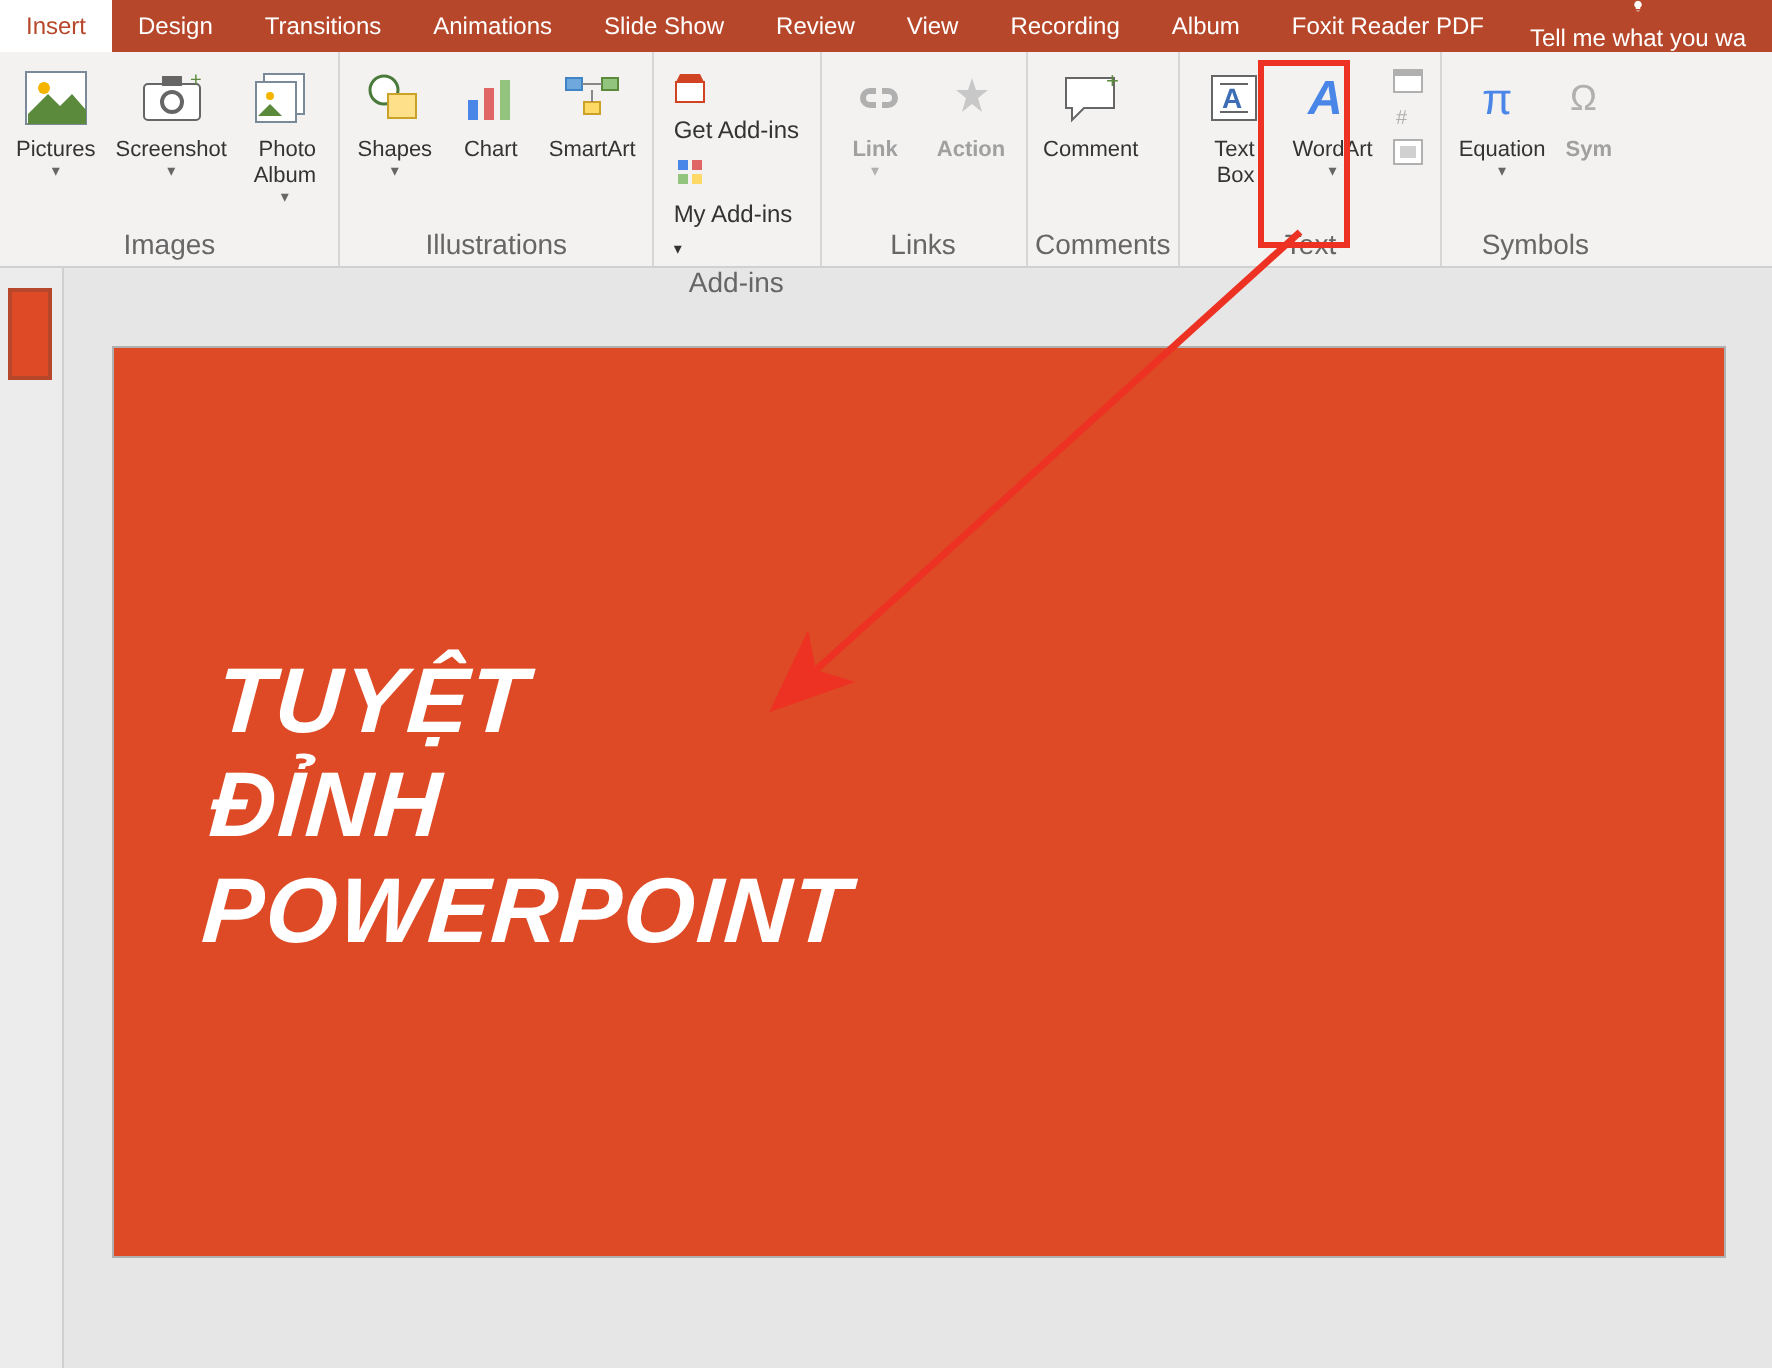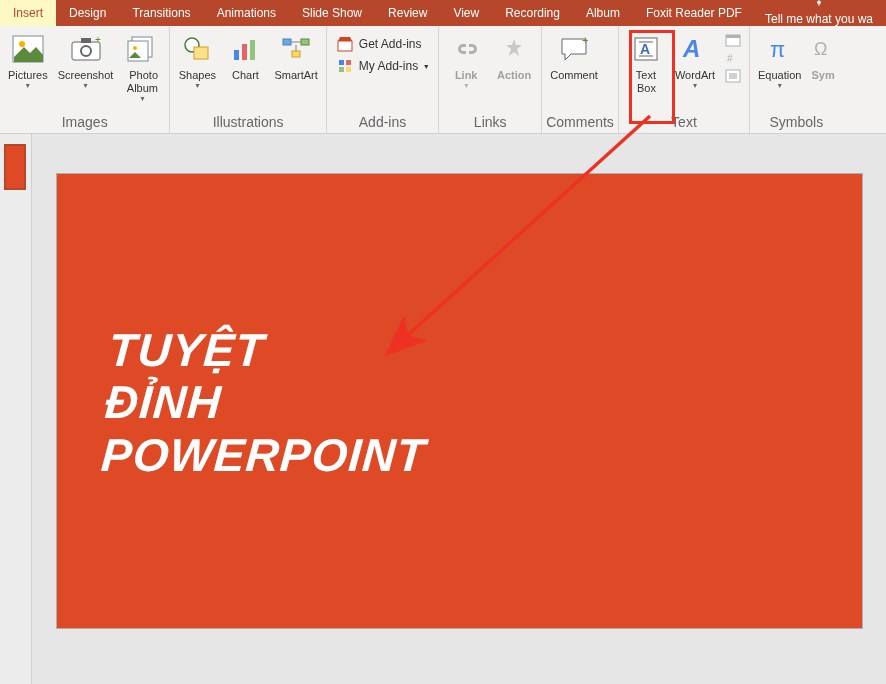--- a/index.html
+++ b/index.html
@@ -1,35 +1,35 @@
 <!DOCTYPE html>
 <html><head>
 <meta charset="utf-8">
 <style>
 * { margin: 0; padding: 0; box-sizing: border-box; font-family: "Segoe UI", Arial, sans-serif; }
 body { background: #e6e6e6; width: 886px; height: 684px; overflow: hidden; position: relative; }
 
 .tab-bar { background: #b7472a; height: 26px; display: flex; align-items: stretch; color: #fff; font-size: 12px; }
 .tab { padding: 0 13px; display: flex; align-items: center; cursor: pointer; white-space: nowrap; }
-.tab.active { background: #fef9c3; color: #b7472a; }
+.tab.active { background: #ffffff; color: #b7472a; }
 .tell-me { display: flex; align-items: center; gap: 6px; padding: 0 10px; flex-direction: column; }
 .bulb-icon { width: 14px; height: 14px; }
 
 .ribbon { background: #f3f2f1; height: 108px; border-bottom: 1px solid #d0d0d0; display: flex; position: relative; }
 .ribbon-group { border-right: 1px solid #d8d6d4; display: flex; flex-direction: column; justify-content: space-between; padding: 2px 4px 0; }
 .ribbon-group-content { display: flex; align-items: flex-start; gap: 2px; flex: 1; }
 .ribbon-group-label { text-align: center; font-size: 14px; color: #666; padding: 2px 0 3px; }
 
 .big-btn { display: flex; flex-direction: column; align-items: center; justify-content: flex-start; padding: 3px 4px; min-width: 46px; cursor: pointer; border-radius: 2px; }
 .big-btn .icon-wrap { height: 36px; display: flex; align-items: center; justify-content: center; }
 .big-btn .label { font-size: 11px; color: #333; text-align: right; line-height: 13px; margin-top: 2px; }
 .big-btn .caret { font-size: 8px; color: #666; line-height: 8px; }
 
 .small-btn-col { display: flex; flex-direction: column; gap: 2px; padding-top: 6px; }
-.small-btn { display: flex; align-items: center; gap: 6px; font-size: 12px; color: #333; padding: 2px 6px; cursor: pointer; border-radius: 2px; white-space: nowrap; }
+.small-btn { display: flex; gap: 6px; font-size: 12px; color: #333; padding: 2px 6px; cursor: pointer; border-radius: 2px; white-space: nowrap; flex-direction: column; }
 .small-btn.disabled { color: #a0a0a0; }
 .big-btn.disabled .label { color: #a0a0a0; font-weight: bold; }
 
 .highlight-box { position: absolute; border: 3px solid #ed3223; pointer-events: none; }
 
 .workspace { display: flex; height: calc(684px - 134px); }
 .thumb-panel { width: 32px; background: #ececec; padding: 10px 4px; border-right: 1px solid #d0d0d0; }
 .thumb { width: 22px; height: 46px; background: #de4a25; border: 2px solid #b7472a; cursor: pointer; }
 .slide-area { flex: 1; position: relative; display: flex; justify-content: center; align-items: flex-start; padding-top: 40px; }
 .slide { width: 805px; height: 454px; background: #de4a25; box-shadow: 0 0 0 1px #b0b0b0; position: relative; }

